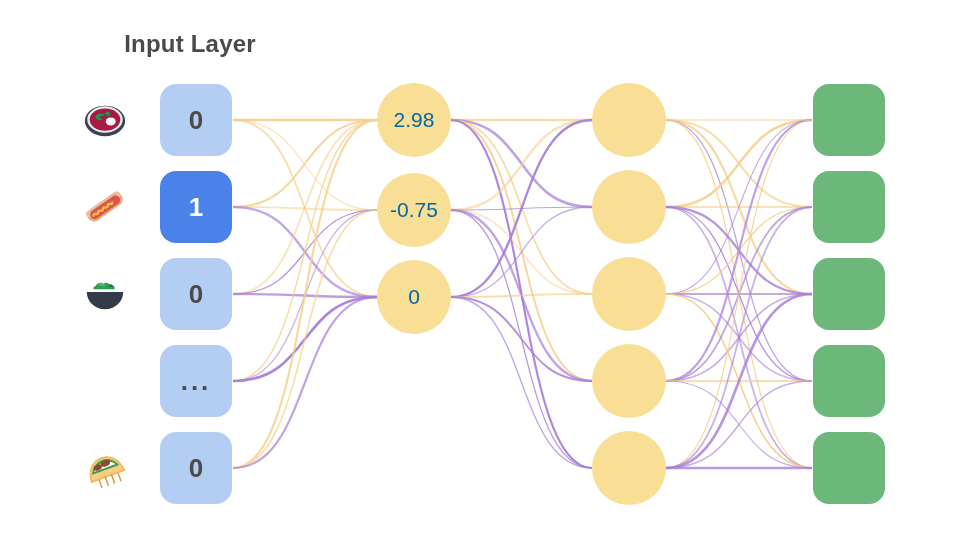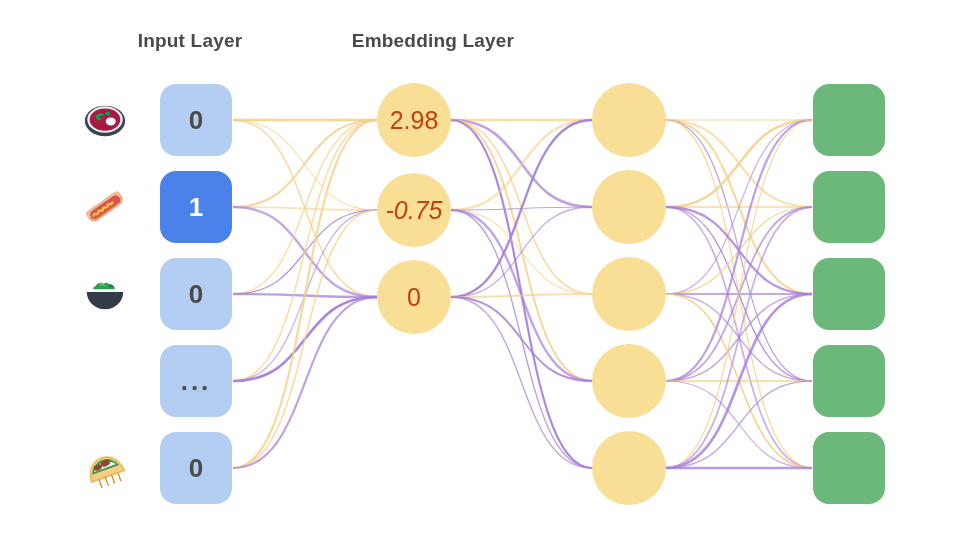--- a/index.html
+++ b/index.html
@@ -19,21 +19,21 @@
     position: absolute;
     left: 0;
     top: 0;
     width: 960px;
     height: 540px;
     pointer-events: none;
   }
   .layer-title {
     position: absolute;
     font-family: "Liberation Sans", sans-serif;
-    font-size: 19px;
+    font-size: 24px;
     font-weight: bold;
     color: #4a4a4a;
     letter-spacing: 0.2px;
     white-space: nowrap;
     transform: translateX(-50%);
     top: 30px;
   }
   .node {
     position: absolute;
     display: flex;
@@ -69,23 +69,23 @@
     font-size: 38px;
     line-height: 1;
     user-select: none;
   }
   .emoji svg { display:block; }
   .emb-circle {
     width: 74px;
     height: 74px;
     border-radius: 50%;
     background: #f9de96;
-    font-size: 25px;
+    font-size: 21px;
     font-weight: normal;
-    color: #c2410c;
+    color: #0369a1;
   }
   .hid-circle {
     width: 74px;
     height: 74px;
     border-radius: 50%;
     background: #f9de96;
   }
   .out-box {
     width: 72px;
     height: 72px;
@@ -150,21 +150,20 @@
       <path d="M 666 381 C 746.3 381, 731.7 381, 812 381" stroke="#f5cf8a" stroke-width="2.24" fill="none" opacity="0.68"></path>
       <path d="M 666 381 C 746.3 381, 731.7 468, 812 468" stroke="#a87fd8" stroke-width="1.22" fill="none" opacity="0.64"></path>
       <path d="M 666 468 C 746.3 468, 731.7 120, 812 120" stroke="#f5cf8a" stroke-width="1.15" fill="none" opacity="0.88"></path>
       <path d="M 666 468 C 746.3 468, 731.7 207, 812 207" stroke="#a87fd8" stroke-width="1.79" fill="none" opacity="0.61"></path>
       <path d="M 666 468 C 746.3 468, 731.7 294, 812 294" stroke="#a87fd8" stroke-width="2.69" fill="none" opacity="0.83"></path>
       <path d="M 666 468 C 746.3 468, 731.7 381, 812 381" stroke="#a87fd8" stroke-width="1.50" fill="none" opacity="0.65"></path>
       <path d="M 666 468 C 746.3 468, 731.7 468, 812 468" stroke="#a87fd8" stroke-width="2.53" fill="none" opacity="0.79"></path>
     </svg>
 
   <div class="layer-title" style="left:190px">Input Layer</div>
-  <div class="layer-title" style="left:433px">Embedding Layer</div>
 
   <div id="nodes-root">
       <div class="emoji" style="left: 78px; top: 93px;">
         <svg viewBox="0 0 48 48" width="46" height="46">
       <ellipse cx="24" cy="25" rx="21" ry="16" fill="#3b4251"></ellipse>
       <ellipse cx="24" cy="23.5" rx="18.5" ry="13.8" fill="#e9ecef"></ellipse>
       <ellipse cx="24" cy="23.5" rx="16" ry="11.6" fill="#a81a44"></ellipse>
       <path d="M14 20c3-4 8-4 10-1 -3 0-5 1-6 3 2 0 3 1 3 2 -4 1-7-1-7-4z" fill="#0f9d4f"></path>
       <path d="M24 17c1.6-2 4-2 5 0 .6 1.2 0 2-1 2.2 -2 .4-4-.6-4-2.2z" fill="#0f9d4f"></path>
       <ellipse cx="30" cy="25.5" rx="5.2" ry="4.2" fill="#f2f3f5"></ellipse>
@@ -201,21 +200,21 @@
         <path d="M9 26c3-7 9-11 15-11s12 4 15 11z" fill="#3f9a52"></path>
         <path d="M12 24c3-4 7-6 12-6s9 2 12 6z" fill="#ffffff"></path>
         <ellipse cx="17" cy="21" rx="4.5" ry="3" fill="#8a4b2a"></ellipse>
         <ellipse cx="26" cy="19.5" rx="5" ry="3.2" fill="#8a4b2a"></ellipse>
         <path d="M14 34v8M21 33v9M28 33v9M35 34v8" stroke="#d89a43" stroke-width="1.6" stroke-linecap="round"></path>
       </g>
     </svg>
       </div>
       <div class="node in-box" style="left: 160px; top: 432px;">0</div>
       <div class="node emb-circle" style="left: 377px; top: 83px;">2.98</div>
-      <div class="node emb-circle" style="left: 377px; top: 173px; font-style: italic;">-0.75</div>
+      <div class="node emb-circle" style="left: 377px; top: 173px;">-0.75</div>
       <div class="node emb-circle" style="left: 377px; top: 260px;">0</div>
       <div class="node hid-circle" style="left: 592px; top: 83px;"></div>
       <div class="node hid-circle" style="left: 592px; top: 170px;"></div>
       <div class="node hid-circle" style="left: 592px; top: 257px;"></div>
       <div class="node hid-circle" style="left: 592px; top: 344px;"></div>
       <div class="node hid-circle" style="left: 592px; top: 431px;"></div>
       <div class="node out-box" style="left: 813px; top: 84px;"></div>
       <div class="node out-box" style="left: 813px; top: 171px;"></div>
       <div class="node out-box" style="left: 813px; top: 258px;"></div>
       <div class="node out-box" style="left: 813px; top: 345px;"></div>

